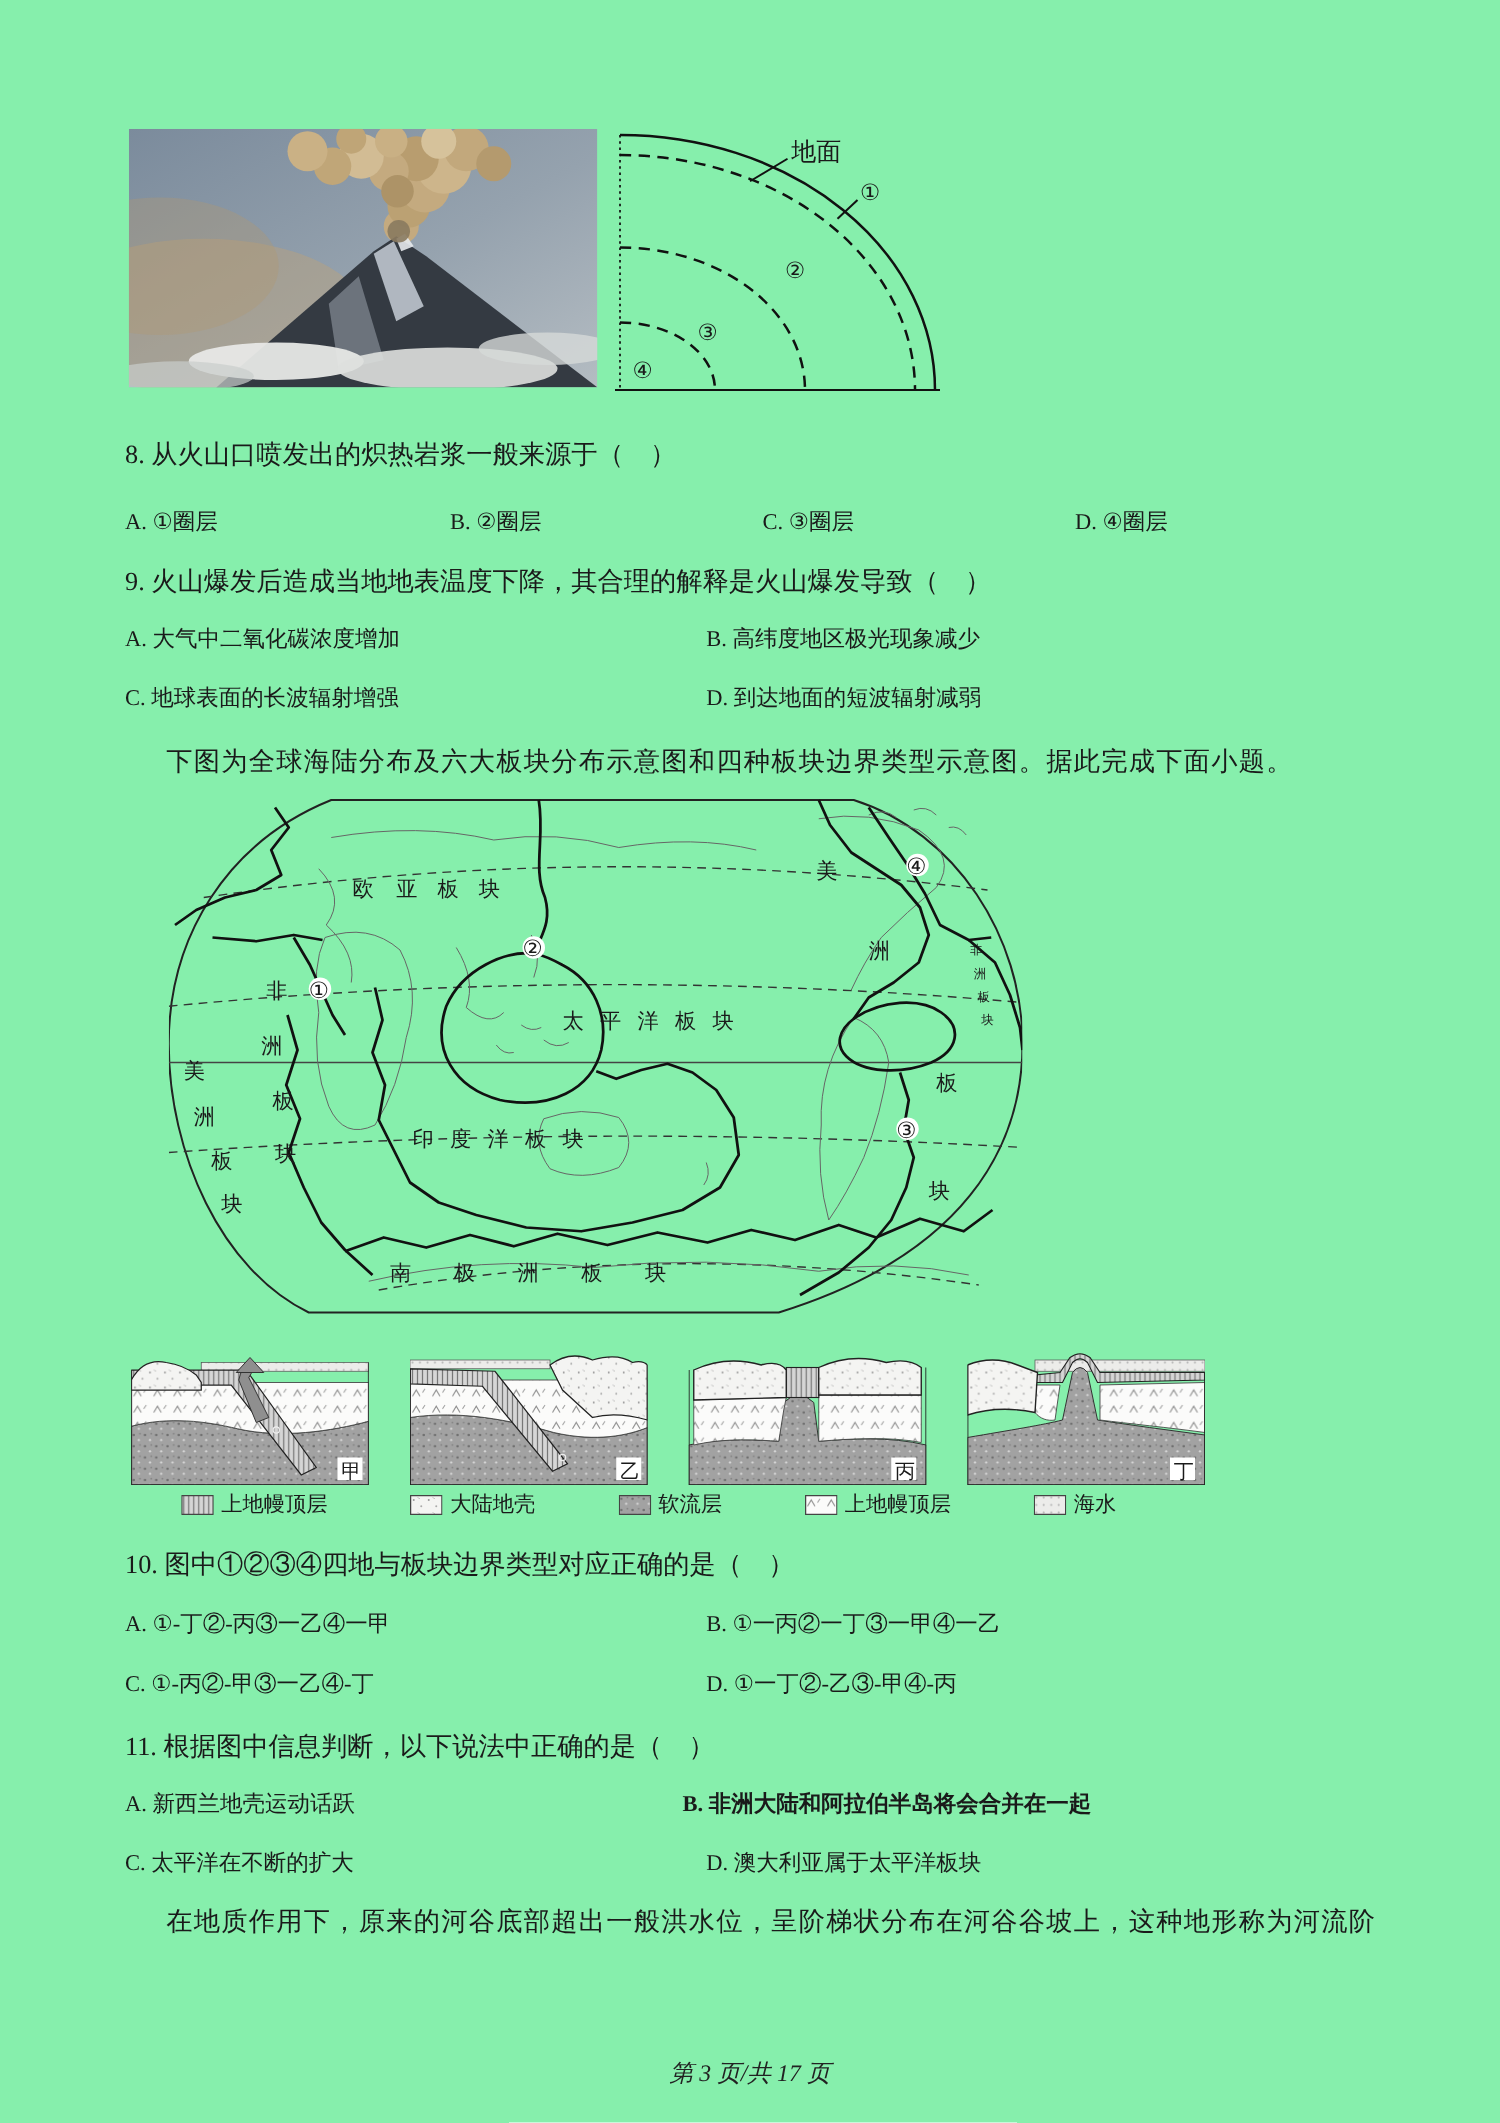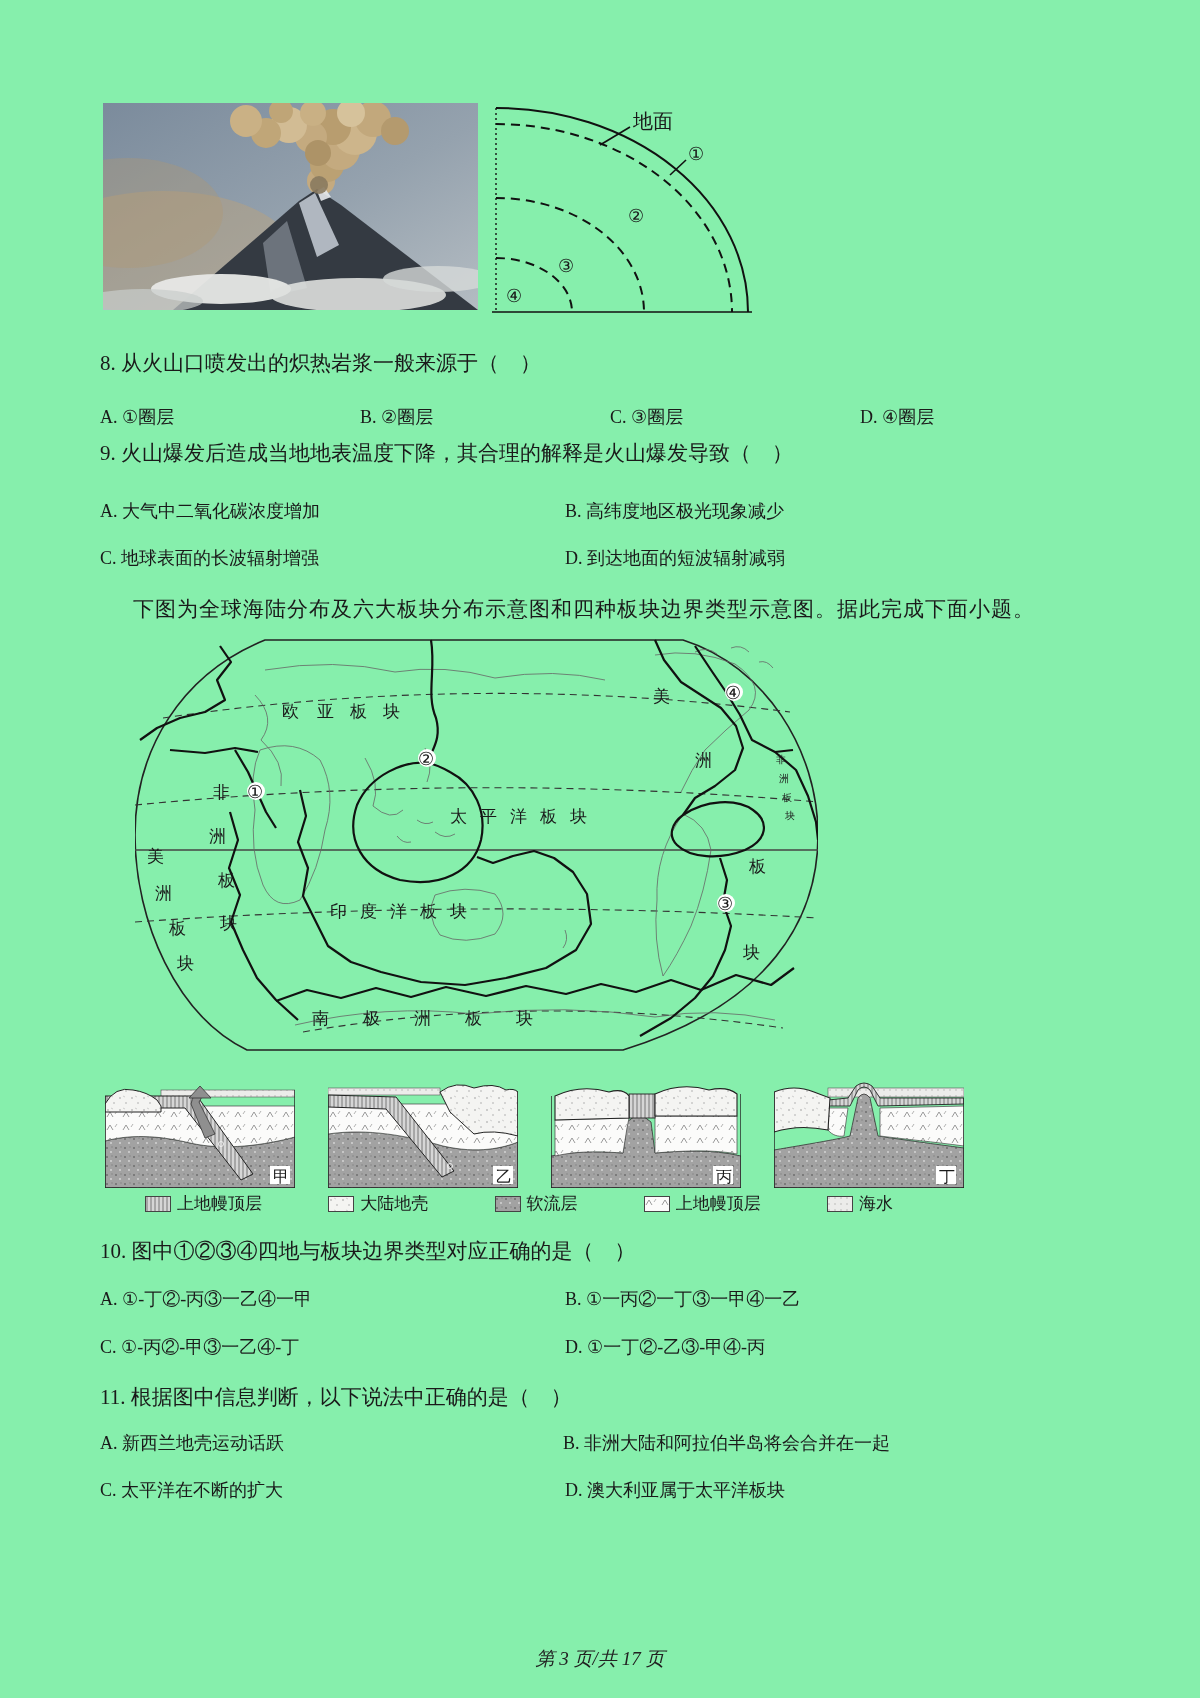--- a/index.html
+++ b/index.html
@@ -114,21 +114,21 @@
       <text x="16" y="202" font-size="18">④</text>
     </svg>
   </div>
 
   <div class="abs stem" style="left:100px;top:350px;">8. 从火山口喷发出的炽热岩浆一般来源于（　）</div>
   <div class="abs opt" style="left:100px;top:406px;">A. ①圈层</div>
   <div class="abs opt" style="left:360px;top:406px;">B. ②圈层</div>
   <div class="abs opt" style="left:610px;top:406px;">C. ③圈层</div>
   <div class="abs opt" style="left:860px;top:406px;">D. ④圈层</div>
 
-  <div class="abs stem" style="left:100px;top:440px;">9. 火山爆发后造成当地地表温度下降，其合理的解释是火山爆发导致（　）</div>
+  <div class="abs stem" style="left:100px;top:452px;">9. 火山爆发后造成当地地表温度下降，其合理的解释是火山爆发导致（　）</div>
   <div class="abs opt" style="left:100px;top:500px;">A. 大气中二氧化碳浓度增加</div>
   <div class="abs opt" style="left:565px;top:500px;">B. 高纬度地区极光现象减少</div>
   <div class="abs opt" style="left:100px;top:547px;">C. 地球表面的长波辐射增强</div>
   <div class="abs opt" style="left:565px;top:547px;">D. 到达地面的短波辐射减弱</div>
 
   <div class="abs para" style="left:133px;top:596px;width:980px;">下图为全球海陆分布及六大板块分布示意图和四种板块边界类型示意图。据此完成下面小题。</div>
 
   <div class="abs fig" style="left:135px;top:600px;width:683px;height:455px;">
     <svg width="683" height="455" viewBox="0 0 683 455">
 
@@ -313,20 +313,21 @@
   </div>
 
   <div class="abs stem" style="left:100px;top:1238px;">10. 图中①②③④四地与板块边界类型对应正确的是（　）</div>
   <div class="abs opt" style="left:100px;top:1288px;">A. ①-丁②-丙③一乙④一甲</div>
   <div class="abs opt" style="left:565px;top:1288px;">B. ①一丙②一丁③一甲④一乙</div>
   <div class="abs opt" style="left:100px;top:1336px;">C. ①-丙②-甲③一乙④-丁</div>
   <div class="abs opt" style="left:565px;top:1336px;">D. ①一丁②-乙③-甲④-丙</div>
 
   <div class="abs stem" style="left:100px;top:1384px;">11. 根据图中信息判断，以下说法中正确的是（　）</div>
   <div class="abs opt" style="left:100px;top:1432px;">A. 新西兰地壳运动话跃</div>
-  <div class="abs opt" style="left:563px;top:1432px;">B. 非洲大陆和阿拉伯半岛将会合并在一起</div>
+  <div class="abs opt" style="left:546px;top:1432px;font-weight:bold;">B. 非洲大陆和阿拉伯半岛将会合并在一起</div>
   <div class="abs opt" style="left:100px;top:1479px;">C. 太平洋在不断的扩大</div>
   <div class="abs opt" style="left:565px;top:1479px;">D. 澳大利亚属于太平洋板块</div>
 
+  <div class="abs para" style="left:133px;top:1524px;width:990px;">在地质作用下，原来的河谷底部超出一般洪水位，呈阶梯状分布在河谷谷坡上，这种地形称为河流阶</div>
 
   <div class="abs footer" style="left:0;top:1646px;font-style:italic;">第 3 页/共 17 页</div>
 
 </div>
 
 </body></html>

